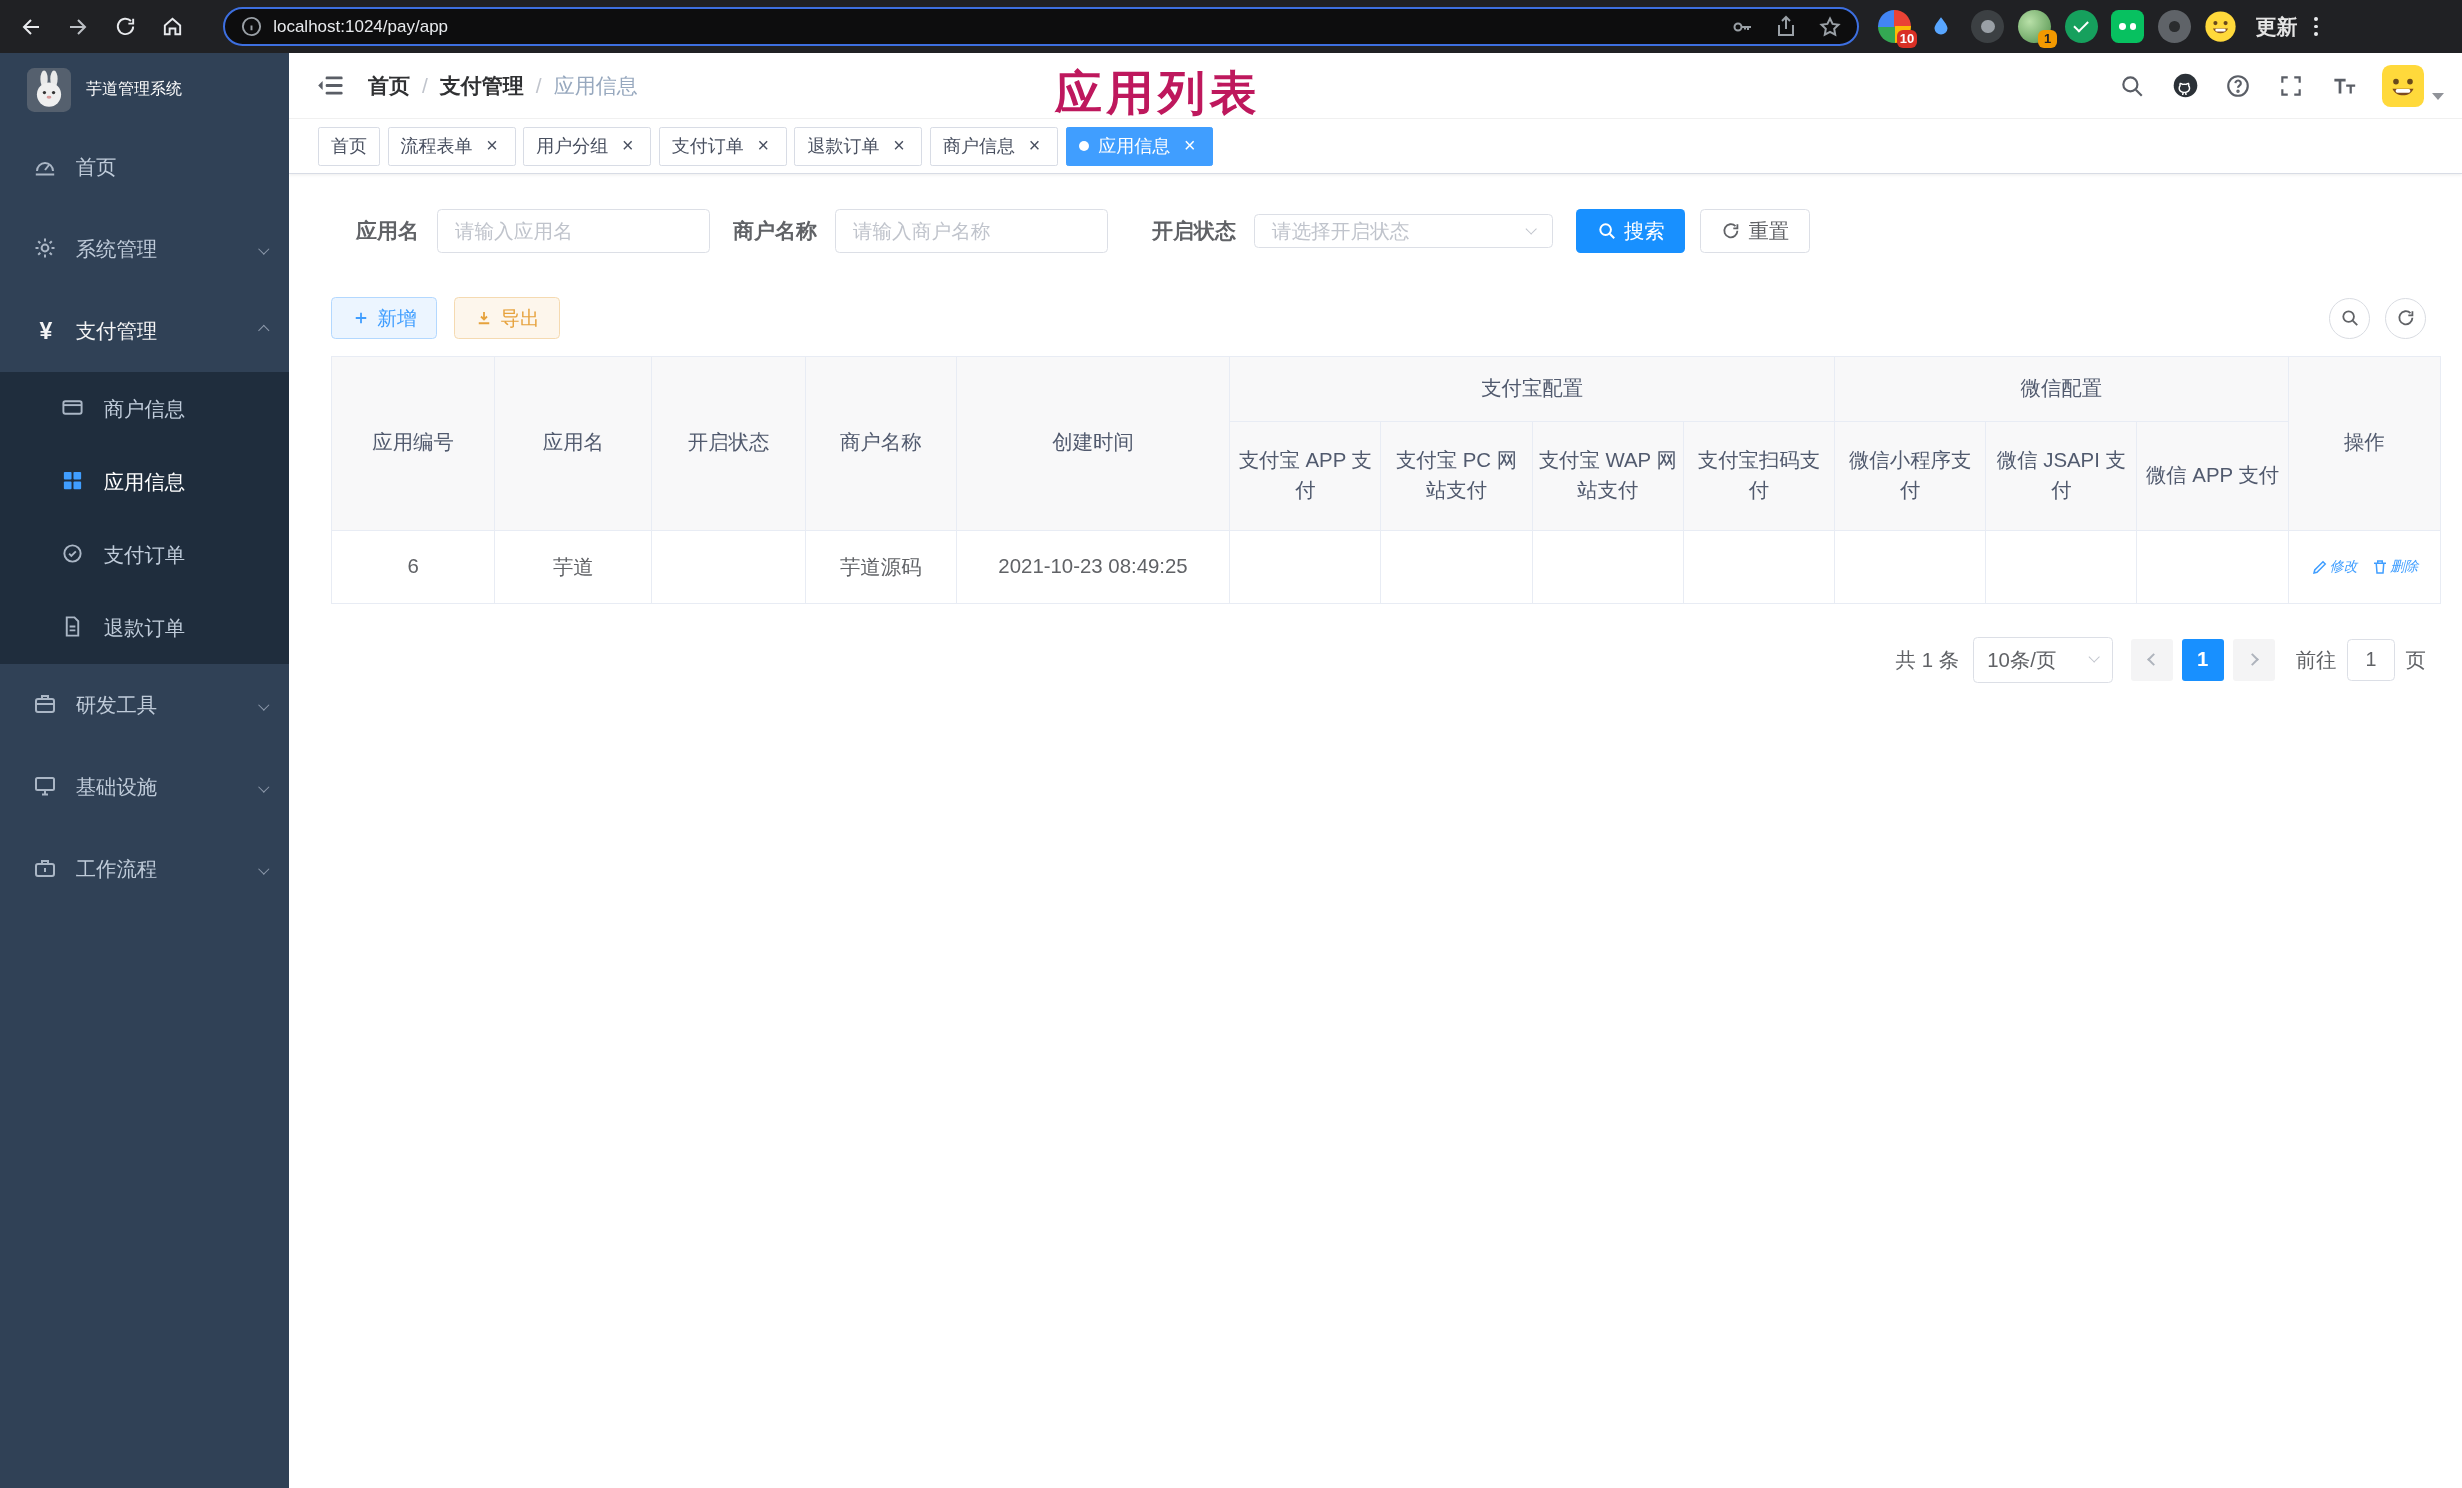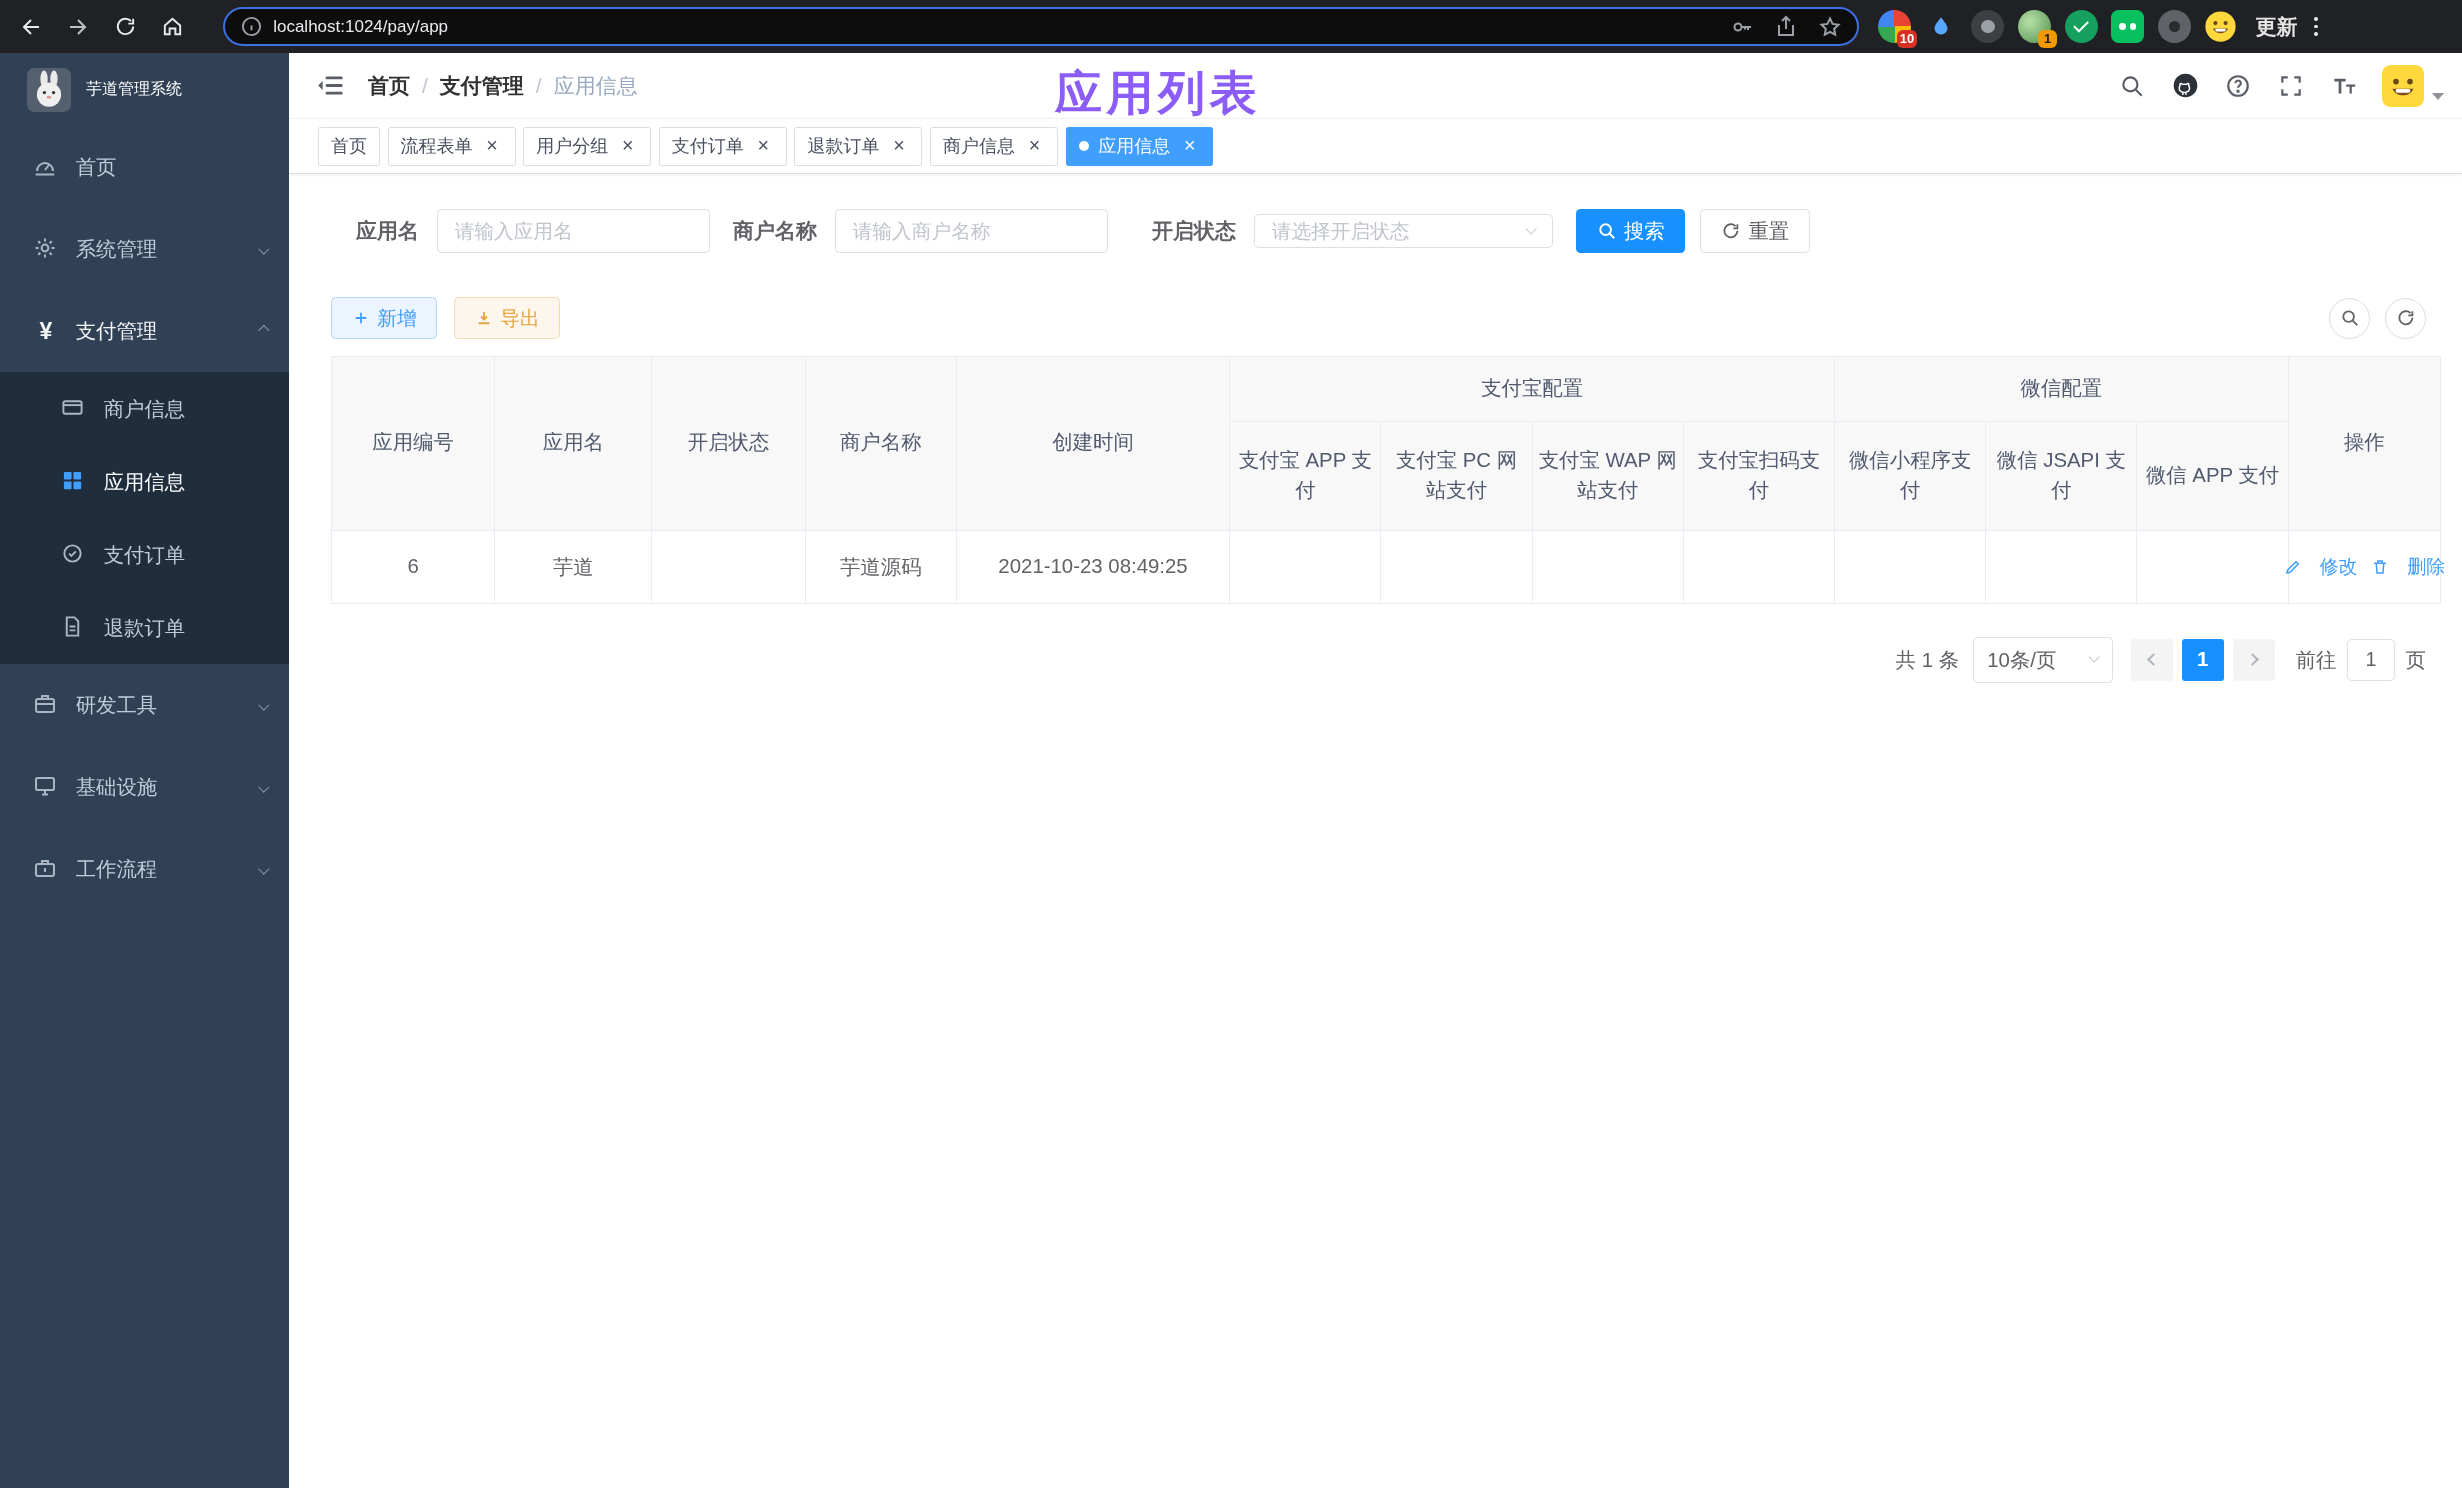--- a/index.html
+++ b/index.html
@@ -42,21 +42,21 @@
 
   .main { flex:1; position:relative; background:#fff; overflow:hidden; }
 
   
   .navbar { height:65px; display:flex; align-items:center; padding:0 18px 0 26px; position:relative; background:#fff; }
   .hamburger { width:30px; height:30px; display:flex; align-items:center; justify-content:center; }
   .breadcrumb { display:flex; align-items:center; margin-left:23px; font-size:21px; }
   .crumb { color:#303133; font-weight:600; }
   .crumb.last { color:#97a8be; font-weight:400; }
   .crumb-sep { color:#c0c4cc; margin:0 12px; font-weight:400; }
-  .annotation { position:absolute; left:766px; top:9px; font-size:47px; font-weight:700; color:#8b5cf6; letter-spacing:4.5px; white-space:nowrap; }
+  .annotation { position:absolute; left:766px; top:9px; font-size:47px; font-weight:700; color:#be185d; letter-spacing:4.5px; white-space:nowrap; }
   .nav-right { margin-left:auto; display:flex; align-items:center; gap:23px; }
   .nav-ic { width:30px; height:30px; display:flex; align-items:center; justify-content:center; color:#5a5e66; }
   .avatar-wrap { display:flex; align-items:center; gap:7.6px; }
   .caret-solid { width:0; height:0; border-left:6px solid transparent; border-right:6px solid transparent; border-top:7.6px solid #909399; margin-top:21px; }
 
   
   .tags { height:56px; display:flex; align-items:center; gap:7.6px; padding:0 29px; background:#fff; border-top:0.8px solid #f0f0f0; border-bottom:0.8px solid #d8dce5; box-shadow:0 1.5px 3px rgba(0,0,0,.06); }
   .tag { height:39px; display:flex; align-items:center; gap:9px; padding:0 12px; border:0.8px solid #d8dce5; background:#fff; color:#495060; font-size:18px; border-radius:2.3px; cursor:pointer; white-space:nowrap; }
   .tag .dot { width:10.6px; height:10.6px; border-radius:50%; background:#fff; flex:none; }
   .tag .x { font-size:19.7px; line-height:1; color:inherit; width:21px; height:21px; border-radius:50%; display:flex; align-items:center; justify-content:center; }
@@ -93,21 +93,21 @@
   .switch { width:61px; height:30px; border-radius:15px; background:#409eff; position:relative; margin:0 auto; cursor:pointer; }
   .switch::after { content:""; position:absolute; right:3px; top:3px; width:24px; height:24px; border-radius:50%; background:#fff; }
   .stat { width:41px; height:41px; border-radius:50%; margin:0 auto; position:relative; }
   .stat.x { background:#f56c6c; }
   .stat.ok { background:#13ce66; }
   .stat.x::before,.stat.x::after { content:""; position:absolute; left:50%; top:50%; width:19.7px; height:3px; background:#fff; border-radius:1.5px; }
   .stat.x::before { transform:translate(-50%,-50%) rotate(45deg); }
   .stat.x::after { transform:translate(-50%,-50%) rotate(-45deg); }
   .stat.ok::before { content:""; position:absolute; left:11.4px; top:12px; width:18px; height:9px; border-left:3px solid #fff; border-bottom:3px solid #fff; transform:rotate(-45deg); }
   .action-cell { display:flex; align-items:center; justify-content:center; gap:13.6px; }
-  .link { display:flex; align-items:center; gap:18px; color:#409eff; font-size:19px; cursor:pointer; white-space:nowrap; }
+  .link { display:flex; align-items:center; gap:1px; color:#409eff; font-size:14px; cursor:pointer; white-space:nowrap;font-style:italic; }
 
   
   .pagination { display:flex; align-items:center; justify-content:flex-end; margin:33px 36px 0 0; font-size:20.4px; color:#606266; }
   .pg-total { margin-right:13.6px; white-space:nowrap; }
   .pg-size { width:140px; height:46px; border:0.8px solid #dcdfe6; border-radius:4.5px; display:flex; align-items:center; justify-content:space-between; padding:0 13.6px; background:#fff; cursor:pointer; margin-right:18px; }
   .pg-btn { width:42px; height:42px; border-radius:3px; background:#f4f4f5; display:flex; align-items:center; justify-content:center; margin-right:9px; cursor:pointer; }
   .pg-chev { width:9px; height:9px; border-left:2.3px solid #aeb3bc; border-bottom:2.3px solid #aeb3bc; }
   .pg-chev.l { transform:rotate(45deg); margin-left:3px; }
   .pg-chev.r { transform:rotate(-135deg); margin-right:3px; }
   .pg-num { width:42px; height:42px; border-radius:3px; background:#1890ff; color:#fff; display:flex; align-items:center; justify-content:center; font-weight:700; margin-right:9px; cursor:pointer; }

